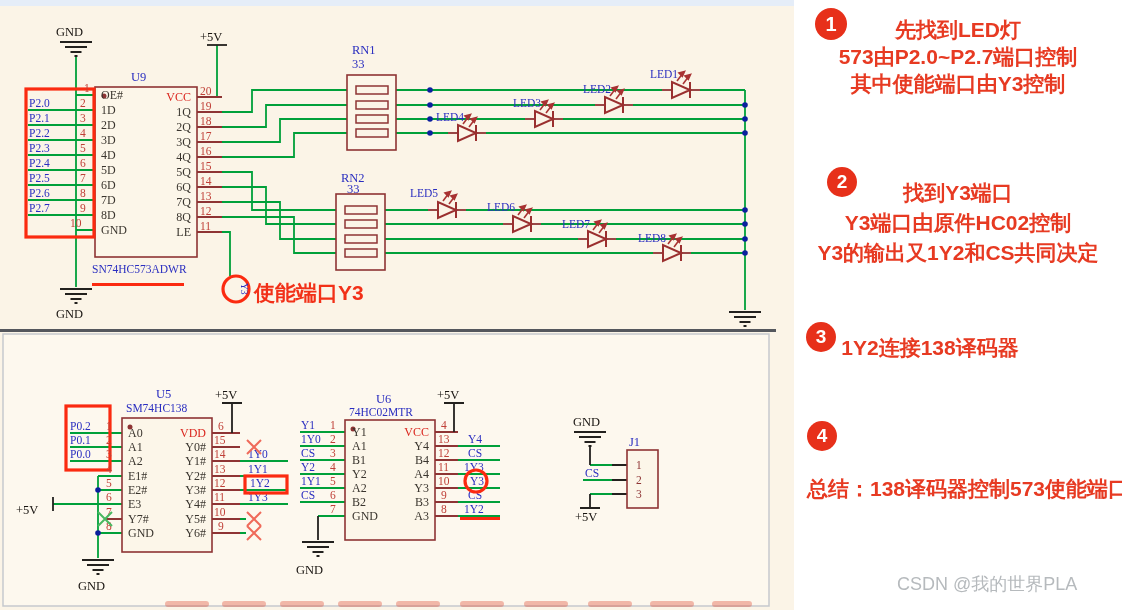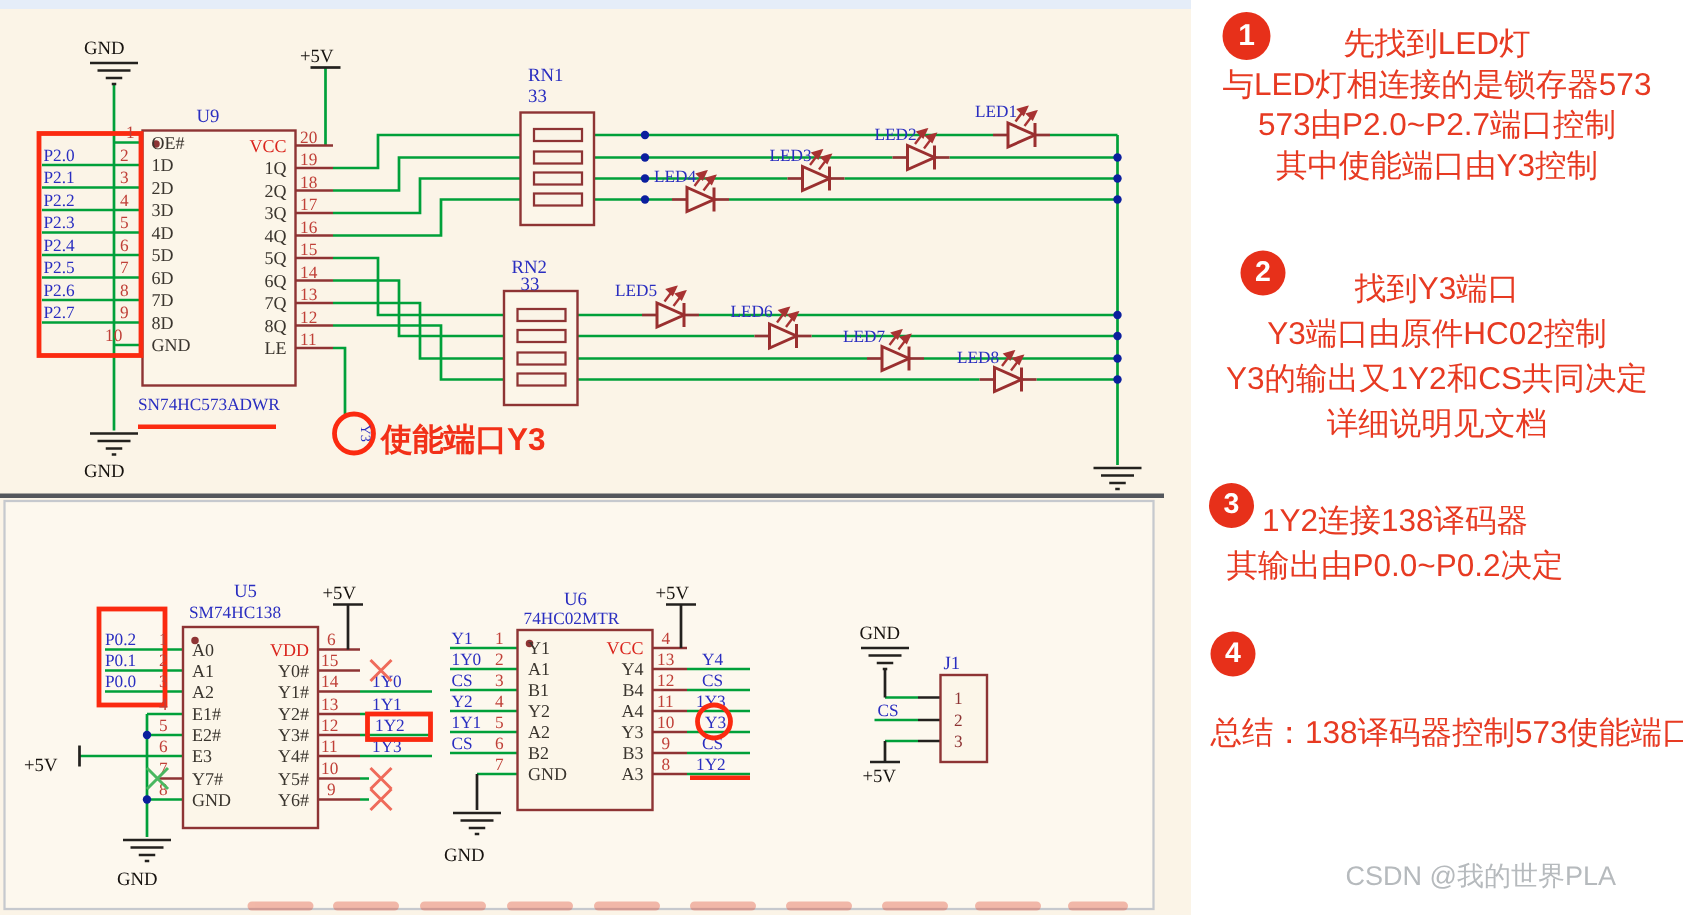--- a/index.html
+++ b/index.html
@@ -28,21 +28,21 @@
   .vcc{font-size:12px;fill:#da251d;}
   .ledl{font-size:11.5px;fill:#2a2ec0;}
   .jpin{font-size:11.5px;fill:#8e3434;}
   .rednote{font-size:21px;fill:#f23018;font-weight:bold;font-family:"Liberation Sans",sans-serif;}
   .rot{font-size:9.5px;fill:#2a2ec0;}
   
   .stepcircle{position:absolute;background:#e7301a;color:#fff;border-radius:50%;
       text-align:center;font-weight:bold;z-index:5;}
   .c32{width:32px;height:32px;line-height:32px;font-size:20px;}
   .c30{width:30px;height:30px;line-height:30px;font-size:19px;}
-  .steptext{position:absolute;color:#e73a22;font-weight:normal;font-size:21px;
+  .steptext{position:absolute;color:#e73a22;font-weight:bold;font-size:21px;
       text-align:center;white-space:nowrap;z-index:4;}
   .lh27 div{line-height:27px;}
   .lh30 div{line-height:30px;text-align:center;}
   .wm{position:absolute;left:897px;top:572px;font-size:18px;color:#b6babd;z-index:4;text-align:right;}
 </style>
 </head>
 <body>
 
 <div class="topstrip"></div>
 <div class="panel"></div>
@@ -388,37 +388,34 @@
     <rect x="524" y="601" width="44" height="6" rx="3"></rect>
       <rect x="588" y="601" width="44" height="6" rx="3"></rect>
     <rect x="650" y="601" width="44" height="6" rx="3"></rect>
       <rect x="712" y="601" width="40" height="6" rx="3"></rect>
   </g>
 </svg>
 
 <div class="stepcircle c32" style="left:815px;top:8px">1</div>
 <div class="steptext lh27" style="left:794px;top:16px;width:328px">
   <div>先找到LED灯</div>
-  <div>与LED灯相连接的是锁存器573</div>
   <div>573由P2.0~P2.7端口控制</div>
   <div>其中使能端口由Y3控制</div>
 </div>
 
 <div class="stepcircle c30" style="left:827px;top:167px">2</div>
 <div class="steptext lh30" style="left:794px;top:178px;width:328px">
   <div>找到Y3端口</div>
   <div>Y3端口由原件HC02控制</div>
   <div>Y3的输出又1Y2和CS共同决定</div>
-  <div>详细说明见文档</div>
 </div>
 
 <div class="stepcircle c30" style="left:806px;top:322px">3</div>
 <div class="steptext lh30" style="left:794px;top:333px;width:272px">
   <div>1Y2连接138译码器</div>
-  <div>其输出由P0.0~P0.2决定</div>
 </div>
 
 <div class="stepcircle c30" style="left:807px;top:421px">4</div>
 <div class="steptext lh30" style="left:800px;top:474px;width:336px">
   <div>总结：138译码器控制573使能端口</div>
 </div>
 
 <div class="wm">CSDN @我的世界PLA</div>
 
 </body></html>

